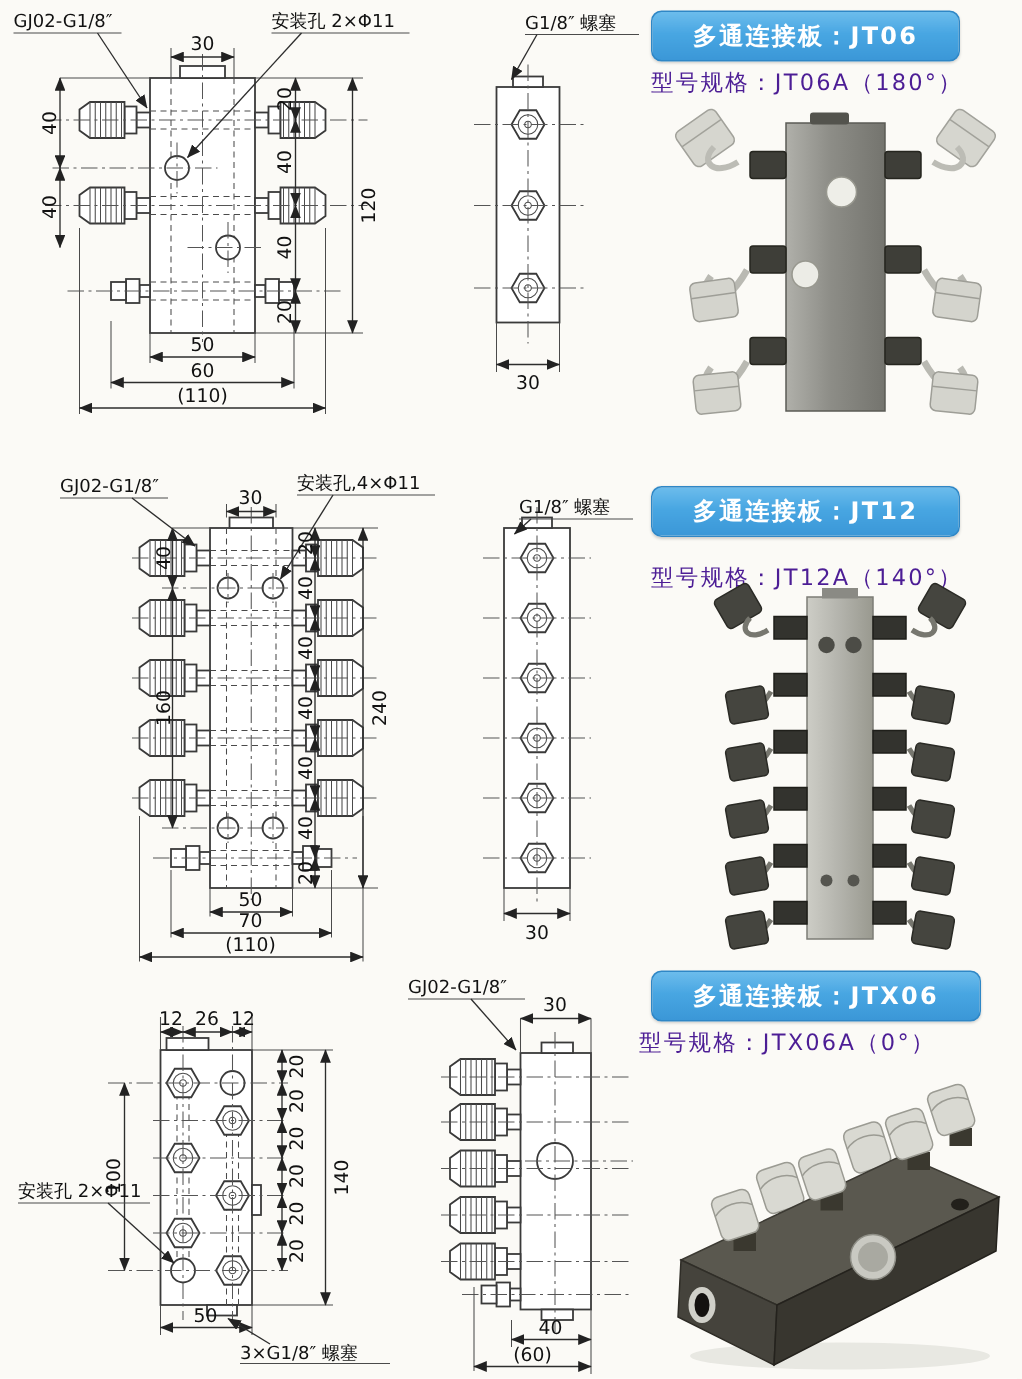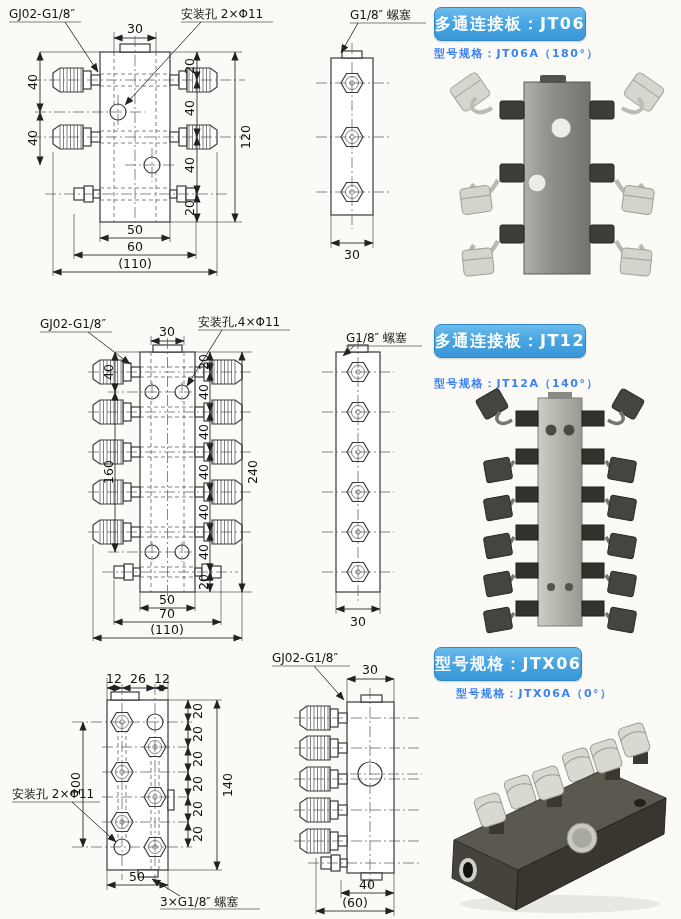--- a/index.html
+++ b/index.html
@@ -9,24 +9,24 @@
   svg text{font-family:"DejaVu Sans",sans-serif}
   text.d{font-size:12.5px;fill:#111}
   text.lb{font-size:12px;fill:#111}
   .fw{fill:#fff;stroke:#3a3a3a;stroke-width:1.2}
   .tn{fill:none;stroke:#4a4a4a;stroke-width:.7}
   .dsh{fill:none;stroke:#4a4a4a;stroke-width:.7;stroke-dasharray:4 3}
   .cl{fill:none;stroke:#555;stroke-width:.7;stroke-dasharray:11 3 2 3}
   .dim{fill:none;stroke:#2d2d2d;stroke-width:.9}
   .ldr{fill:none;stroke:#2d2d2d;stroke-width:.9}
   .badge{position:absolute;background:linear-gradient(180deg,#6cbcec 0%,#48a6e2 45%,#3b97d7 100%);
-         color:#fff;font-weight:bold;font-size:16px;line-height:1;padding:8px 0;
+         color:#fff;font-weight:bold;font-size:16px;line-height:1;padding:8px 27px;
          border-radius:7px;border:1px solid #2f87c6;letter-spacing:1.5px;
          box-shadow:0 1px 2px rgba(0,0,0,.18)}
-  .spec{position:absolute;font-size:11px;color:#3b82f6;letter-spacing:1.5px;font-weight:700}
+  .spec{position:absolute;font-size:15px;color:#4c1d95;letter-spacing:1.5px;font-weight:400}
 </style>
 </head>
 <body>
 
 <div class="page">
 
   <svg width="0" height="0" style="position:absolute">
     <defs>
       <marker id="arr" viewBox="0 0 10 8" markerWidth="9" markerHeight="7.2" refX="9.5" refY="4" orient="auto-start-reverse" markerUnits="userSpaceOnUse">
         <path d="M0 0 L10 4 L0 8 Z" fill="#222"></path>
@@ -384,22 +384,22 @@
       <path class="dim" d="M71 245 H124" marker-start="url(#arr)" marker-end="url(#arr)"></path>
       <path class="dim" d="M46 263 H124" marker-start="url(#arr)" marker-end="url(#arr)"></path>
       <text class="d" x="100" y="26" text-anchor="middle">30</text>
       <text class="d" x="97" y="241" text-anchor="middle">40</text>
       <text class="d" x="85" y="259" text-anchor="middle">(60)</text>
       <text class="lb" x="2" y="14">GJ02-G1/8″</text>
       <path class="tn" d="M2 18 H80"></path>
       <path class="ldr" d="M44 18 L74 52" marker-end="url(#arr)"></path>
     </svg>
 
-    <div class="badge" style="left:434px;top:647px">型号规格：JTX06</div>
-    <div class="spec" style="left:456px;top:686px">型号规格：JTX06A（0°）</div>
+    <div class="badge" style="left:434px;top:647px">多通连接板：JTX06</div>
+    <div class="spec" style="left:426px;top:686px">型号规格：JTX06A（0°）</div>
 
     <svg class="abs" style="left:432px;top:710px" width="249" height="209">
       <ellipse cx="128" cy="194" rx="100" ry="9" fill="#e8e8e2"></ellipse>
       <g>
         <g transform="translate(94,100)">
             <rect x="-7" y="-6" width="15" height="12" fill="#3a382f"></rect>
             <g transform="rotate(-18)">
               <rect x="-13" y="-34" width="26" height="30" rx="5" fill="#d9d9d2" stroke="#9b9b93"></rect>
               <path d="M-13 -22 C-6 -28 6 -28 13 -22" stroke="#9b9b93" fill="none"></path>
             </g>

